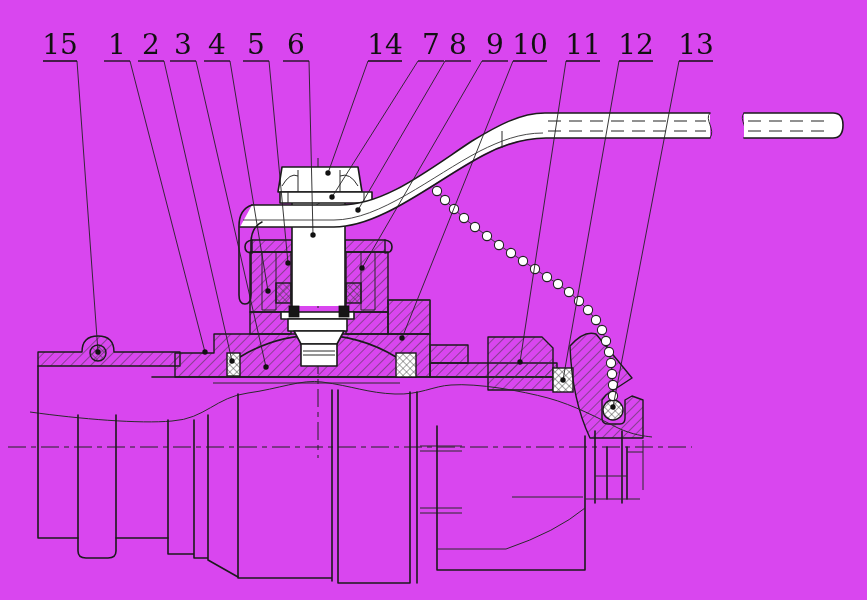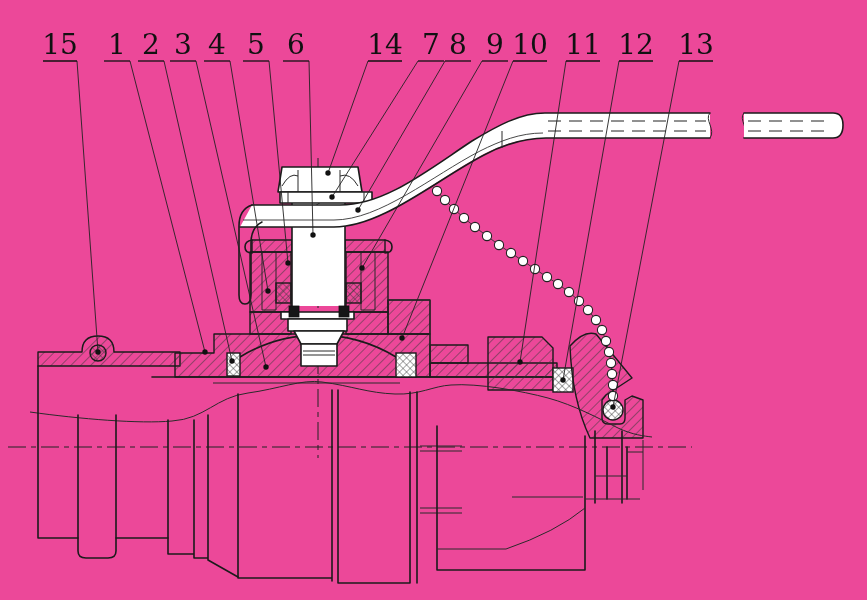--- a/index.html
+++ b/index.html
@@ -1,16 +1,16 @@
 <!DOCTYPE html>
 <html><head>
 <meta charset="utf-8">
 <style>
   html,body{margin:0;padding:0;background:#fff;}
-  #stage{position:relative;width:867px;height:600px;background:#ec4899;overflow:hidden;}
+  #stage{position:relative;width:867px;height:600px;background:#d946ef;overflow:hidden;}
   svg{display:block;}
   .ol{fill:none;stroke:#1b1b1b;stroke-width:1.6;stroke-linejoin:round;stroke-linecap:round;}
   .thin{fill:none;stroke:#2a2a2a;stroke-width:1;stroke-linejoin:round;}
   .hair{fill:none;stroke:#333;stroke-width:.9;}
   .w{fill:#fff;stroke:#1b1b1b;stroke-width:1.6;stroke-linejoin:round;}
   .wn{fill:#fff;stroke:none;}
   .blk{fill:#161616;stroke:#111;stroke-width:.8;}
   .hatch{fill:url(#h1);stroke:#1b1b1b;stroke-width:1.4;stroke-linejoin:round;}
   .xh{fill:url(#h2);stroke:#1b1b1b;stroke-width:1.4;}
   .cl{fill:none;stroke:#222;stroke-width:1;stroke-dasharray:18 5 5 5;}

